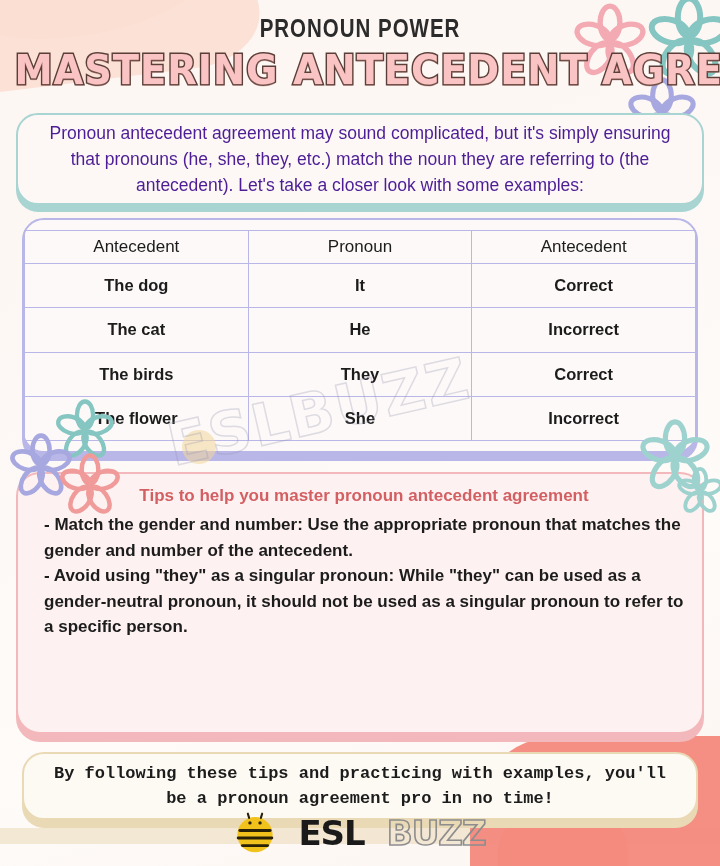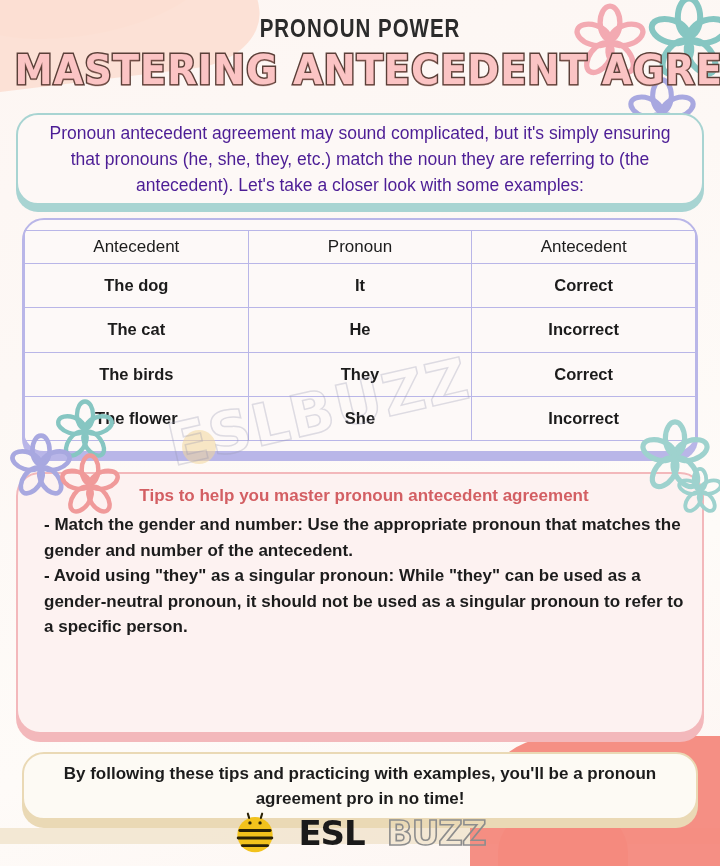--- a/index.html
+++ b/index.html
@@ -224,20 +224,21 @@
     top: 752px;
     width: 676px;
     height: 68px;
     background: #fdfaf4;
     border: 2px solid #ead9b5;
     border-radius: 22px;
     box-shadow: 0 8px 0 #ead9b5;
     display: flex;
     align-items: center;
     justify-content: center;
+    font-family: Liberation Mono, monospace;
   }
   .footer-text {
     text-align: center;
     font-size: 17px;
     line-height: 25px;
     font-weight: bold;
     color: #1c1c1c;
     padding: 0 22px;
   }
 

